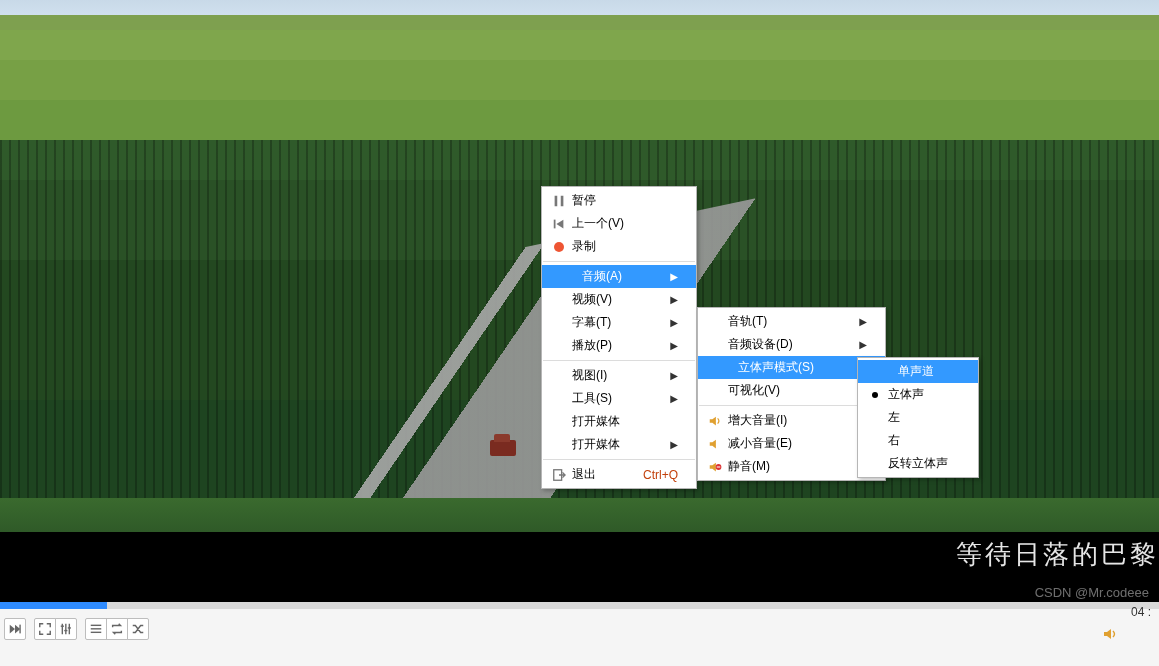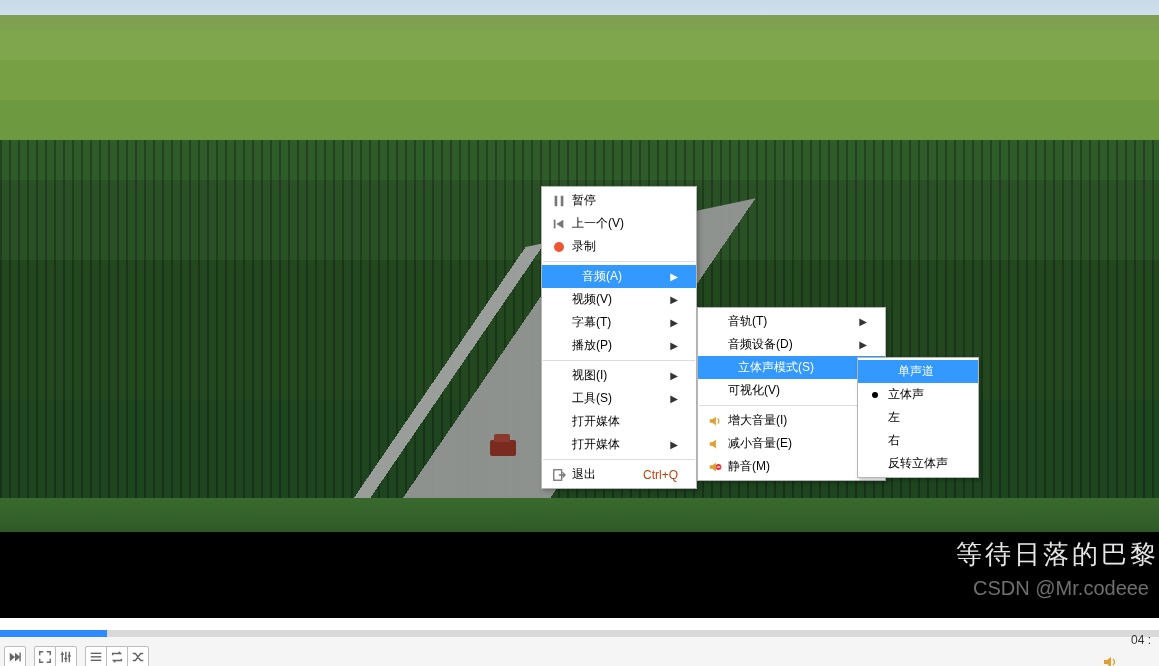--- a/index.html
+++ b/index.html
@@ -19,40 +19,40 @@
 .grass-near { position: absolute; top: 498px; left: 0; right: 0; height: 34px; background: linear-gradient(#3a6a2e,#2f5a28); }
 .road { position: absolute; top: 210px; left: 250px; width: 900px; height: 330px;
   background: linear-gradient(100deg, transparent 0 18%, #a8a8a8 18% 20%, transparent 20% 24%, #9a9a9a 24% 42%, transparent 42% 100%);
   transform: skewY(-12deg) skewX(-32deg); opacity: 0.9; }
 .car { position: absolute; top: 440px; left: 490px; width: 26px; height: 16px; background: #7a2b20; border-radius: 2px; }
 .car::after { content:""; position:absolute; top:-6px; left:4px; width:16px; height:8px; background:#8a3a2c; border-radius:2px 2px 0 0; }
 
 .black-bars { position:absolute; left:0; right:0; bottom:0; height:86px; background:#000; }
 .subtitle { position:absolute; bottom:46px; left:0; right:0; text-align:right; color:#e6e6e6; font-size:26px; letter-spacing:3px; font-weight:400; }
 
-.watermark { position:absolute; bottom:18px; right:10px; color:rgba(200,200,200,0.55); font-size:20px; }
+.watermark { position:absolute; bottom:18px; right:10px; color:rgba(200,200,200,0.55); font-size:13px; }
 
 .ctx-menu { position:absolute; background:#fff; border:1px solid #b6b6b6; box-shadow:2px 2px 4px rgba(0,0,0,0.25); font-size:12px; color:#000; padding:2px 0; }
 .ctx-menu .row { display:flex; align-items:center; height:23px; padding:0 18px 0 6px; white-space:nowrap; cursor:default;justify-content:flex-end; }
 .ctx-menu .row .ic { width:22px; display:flex; justify-content:center; align-items:center; color:#444; }
 .ctx-menu .row .lbl { flex:1; padding-left:2px; }
 .ctx-menu .row .arrow { color:#333; font-size:10px; margin-left:10px; }
 .ctx-menu .row .accel { color:#c2410c; margin-left:24px; }
 .ctx-menu .row.hl { background:#3399ff; color:#fff;padding-left:16px; }
 .ctx-menu .row.hl .ic, .ctx-menu .row.hl .arrow { color:#fff; }
 .ctx-menu .sep { height:1px; margin:3px 1px; background:#dcdcdc; }
 .ic svg { width:14px; height:14px; }
 .dot-red { width:10px; height:10px; border-radius:50%; background:#e53; display:inline-block; }
 .bullet { width:6px;height:6px;border-radius:50%;background:#000;display:inline-block; }
 
 #menu1 { top:186px; left:541px; width:156px; }
 #menu2 { top:307px; left:697px; width:189px; }
 #menu3 { top:357px; left:857px; width:122px; }
 
-.controls { position:absolute; left:0; right:0; bottom:0; height:36px; background:#f5f5f5; }
+.controls { position:absolute; left:0; right:0; bottom:0; height:64px; background:#f5f5f5; }
 .progress { position:absolute; top:0; left:0; right:0; height:7px; background:#d9d9d9; }
 .progress-fill { height:100%; background:#2e8bff; width:9.2%; }
 .btn-row { position:absolute; top:16px; left:4px; display:flex; gap:8px; align-items:center; }
 .ctl-btn { width:22px; height:22px; border:1px solid #bdbdbd; background:#fff; display:flex; align-items:center; justify-content:center; color:#555; border-radius:2px; }
 .ctl-group { display:flex; }
 .ctl-group .ctl-btn { border-radius:0; margin-left:-1px; }
 .ctl-group .ctl-btn:first-child { border-radius:2px 0 0 2px; margin-left:0; }
 .ctl-group .ctl-btn:last-child { border-radius:0 2px 2px 0; }
 .time { position:absolute; top:3px; right:8px; font-size:12px; color:#333; font-family:Arial; }
 .volume-icon { position:absolute; top:24px; right:40px; color:#e0a030; }

